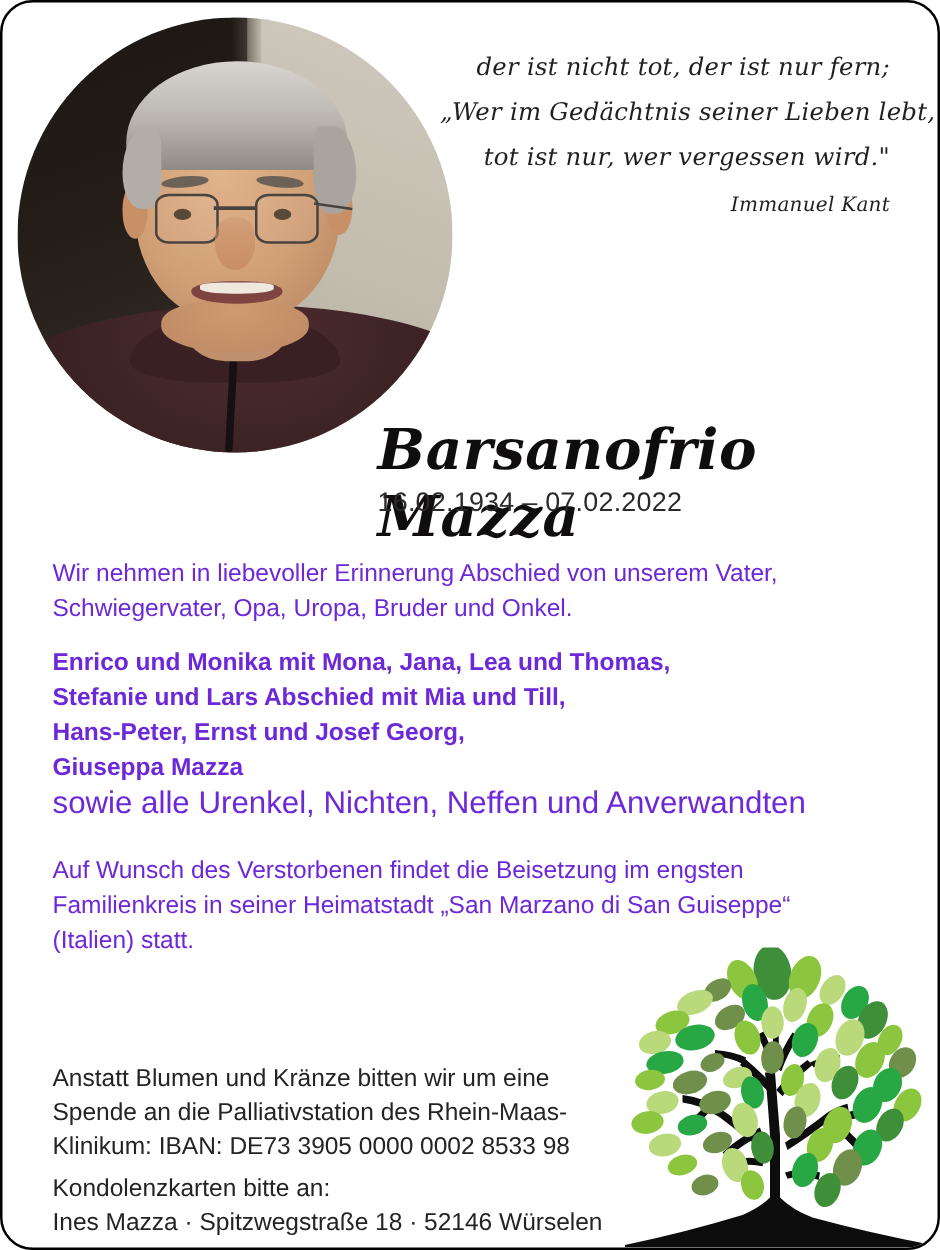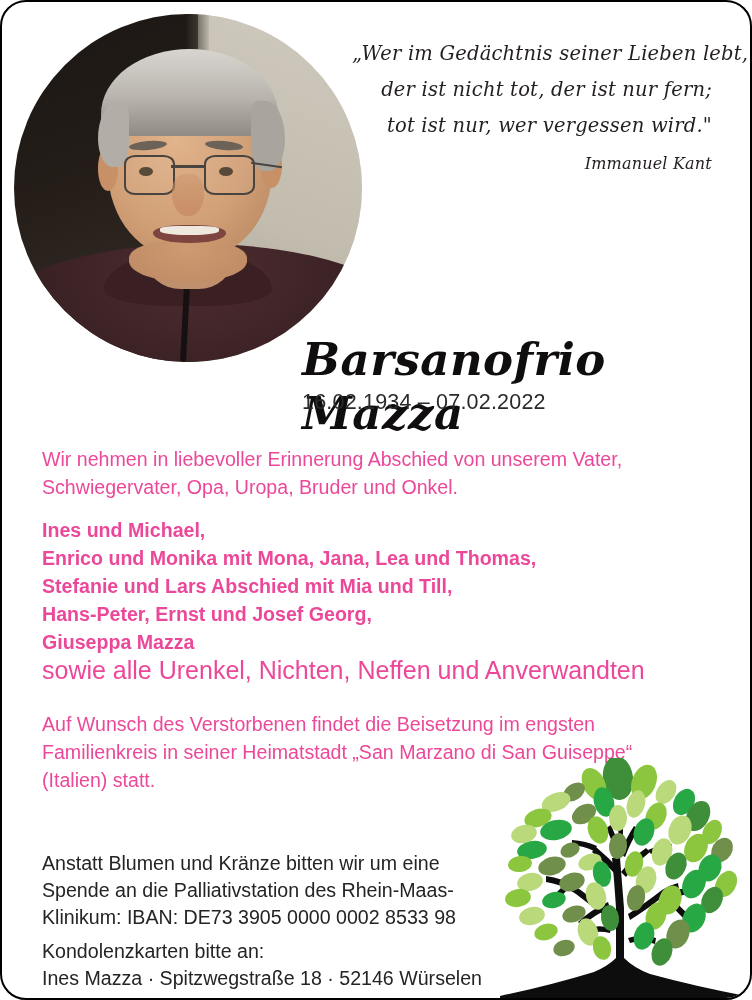--- a/index.html
+++ b/index.html
@@ -295,21 +295,21 @@
     padding-left: 300px;
     letter-spacing: 0.2px;
   }
 
   
   .body-area {
     position: absolute;
     left: 40px;
     top: 443px;
     width: 672px;
-    color: #ec4899;
+    color: #6d28d9;
   }
   .para {
     font-size: 19.6px;
     line-height: 28px;
     margin: 0;
   }
   .para.intro { margin-bottom: 15px; }
   .names-list {
     font-size: 19.6px;
     line-height: 28px;
@@ -383,37 +383,36 @@
       <div class="ph-glass-r"></div>
       <div class="ph-bridge"></div>
       <div class="ph-temple"></div>
       <div class="ph-nose"></div>
       <div class="ph-mouth"></div>
       <div class="ph-teeth"></div>
     </div>
   </div>
 
   <div class="quote-block">
+    <div class="quote-line">der ist nicht tot, der ist nur fern;</div>
     <div class="quote-line">„Wer im Gedächtnis seiner Lieben lebt,</div>
-    <div class="quote-line">der ist nicht tot, der ist nur fern;</div>
     <div class="quote-line">tot ist nur, wer vergessen wird."</div>
     <div class="quote-author">Immanuel Kant</div>
   </div>
 
   <div class="name">Barsanofrio Mazza</div>
   <div class="dates">16.02.1934 – 07.02.2022</div>
 
   <div class="body-area">
     <p class="para intro">
       <span>Wir nehmen in liebevoller Erinnerung Abschied von unserem Vater,</span><br>
       <span>Schwiegervater, Opa, Uropa, Bruder und Onkel.</span>
     </p>
 
     <div class="names-list">
-      <div class="names-line">Ines und Michael,</div>
       <div class="names-line">Enrico und Monika mit Mona, Jana, Lea und Thomas,</div>
       <div class="names-line">Stefanie und Lars Abschied mit Mia und Till,</div>
       <div class="names-line">Hans-Peter, Ernst und Josef Georg,</div>
       <div class="names-line">Giuseppa Mazza</div>
     </div>
     <div class="sowie">sowie alle Urenkel, Nichten, Neffen und Anverwandten</div>
 
     <p class="para burial">
       <span>Auf Wunsch des Verstorbenen findet die Beisetzung im engsten</span><br>
       <span>Familienkreis in seiner Heimatstadt „San Marzano di San Guiseppe“</span><br>

